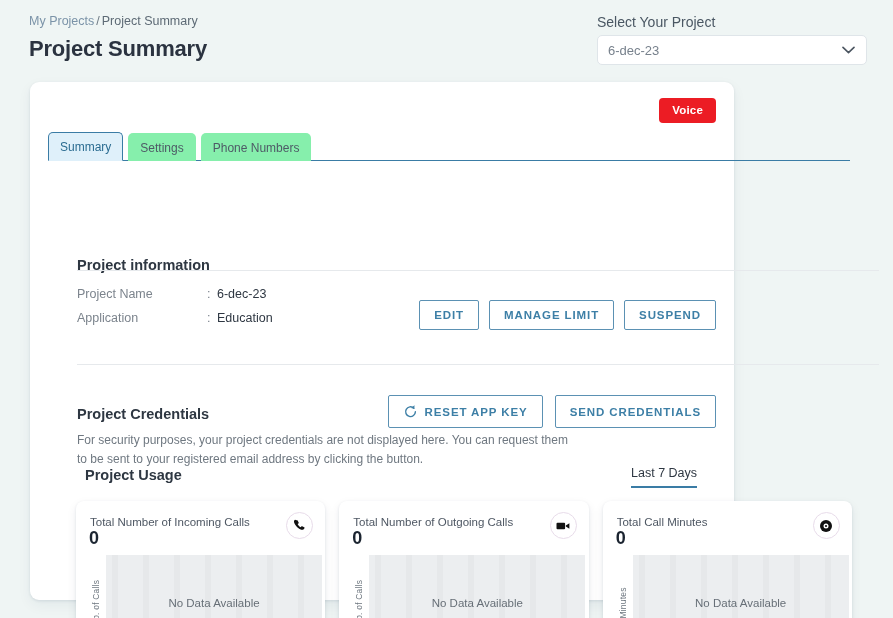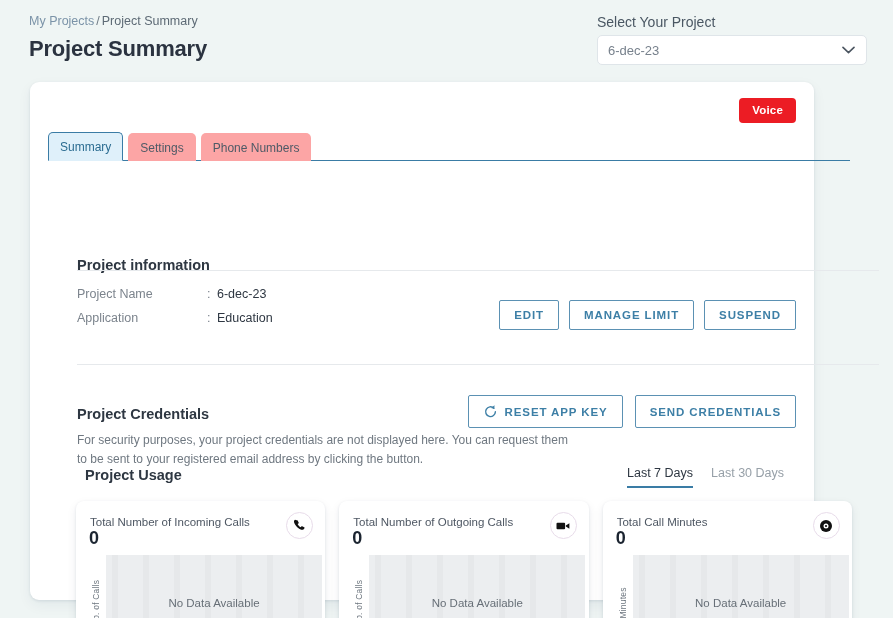--- a/index.html
+++ b/index.html
@@ -28,21 +28,21 @@
     position: relative; height: 30px; background: #fff;
     border: 1px solid #dfe5e9; border-radius: 5px;
     display: flex; align-items: center; padding: 0 10px;
     font-size: 13px; color: #77818c;
   }
   .select-box .chev { position: absolute; right: 11px; top: 50%; transform: translateY(-50%); }
 
   
   .card {
     position: absolute; left: 30px; top: 82px;
-    width: 784px; height: 518px;
+    width: 704px; height: 518px;
     background: #fff; border-radius: 9px;
     box-shadow: 0 1px 3px rgba(23,43,77,0.10), 0 5px 14px rgba(23,43,77,0.06);
   }
 
   .voice-btn {
     position: absolute; right: 18px; top: 16px;
     background: #ec1c24; color: #fff;
     font-size: 11.5px; font-weight: bold; letter-spacing: 0.2px;
     padding: 6px 13px 7px; border: none; border-radius: 4px;
     font-family: "Liberation Sans", sans-serif; cursor: pointer;
@@ -50,21 +50,21 @@
 
   
   .tabbar {
     position: absolute; left: 18px; top: 50px; width: 802px; height: 29px;
     border-bottom: 1px solid #3a7ca5;
     display: flex; align-items: flex-end; gap: 5px;
   }
   .tab {
     font-size: 12px; color: #4e5a66;
     padding: 7px 11px 6px; border-radius: 5px 5px 0 0;
-    background: #fca5a5; border: 1px solid transparent; border-bottom: none;
+    background: #86efac; border: 1px solid transparent; border-bottom: none;
     position: relative; top: 1px; cursor: pointer; white-space: nowrap;
     font-family: "Liberation Sans", sans-serif;
   }
   .tab.active {
     background: #dff0fa; color: #2b6c91;
     border: 1px solid #3a7ca5; border-bottom: 1px solid #dff0fa;
   }
 
   
   .sec-title { font-size: 14.5px; font-weight: bold; color: #2e3742; }
@@ -89,21 +89,21 @@
 
   
   .creds { position: absolute; left: 47px; top: 288px; width: 500px; }
   .creds .sec-title { margin-bottom: 9px; margin-top: 36px; }
   .creds-text { font-size: 12px; line-height: 19px; color: #6f7881; }
   .btn-row-2 { position: absolute; right: 18px; top: 313px; display: flex; gap: 12px; }
 
   
   .usage-head { position: absolute; left: 55px; top: 385px; }
   .usage-head .sec-title { font-size: 14.5px; }
-  .range-tabs { position: absolute; right: 30px; top: 384px; display: flex; gap: 18px; align-items: baseline; }
+  .range-tabs { position: absolute; right: 30px; top: 384px; display: flex; gap: 18px; align-items: baseline; flex-direction: column; }
   .range {
     font-size: 12.5px; color: #97a0a8; padding-bottom: 6px; cursor: pointer; white-space: nowrap;
   }
   .range.active { color: #2e3742; border-bottom: 2px solid #3a7ca5; }
 
   .usage-grid {
     position: absolute; left: 46px; top: 419px;
     width: 776px; display: flex; gap: 14px;
   }
   .ucard {

